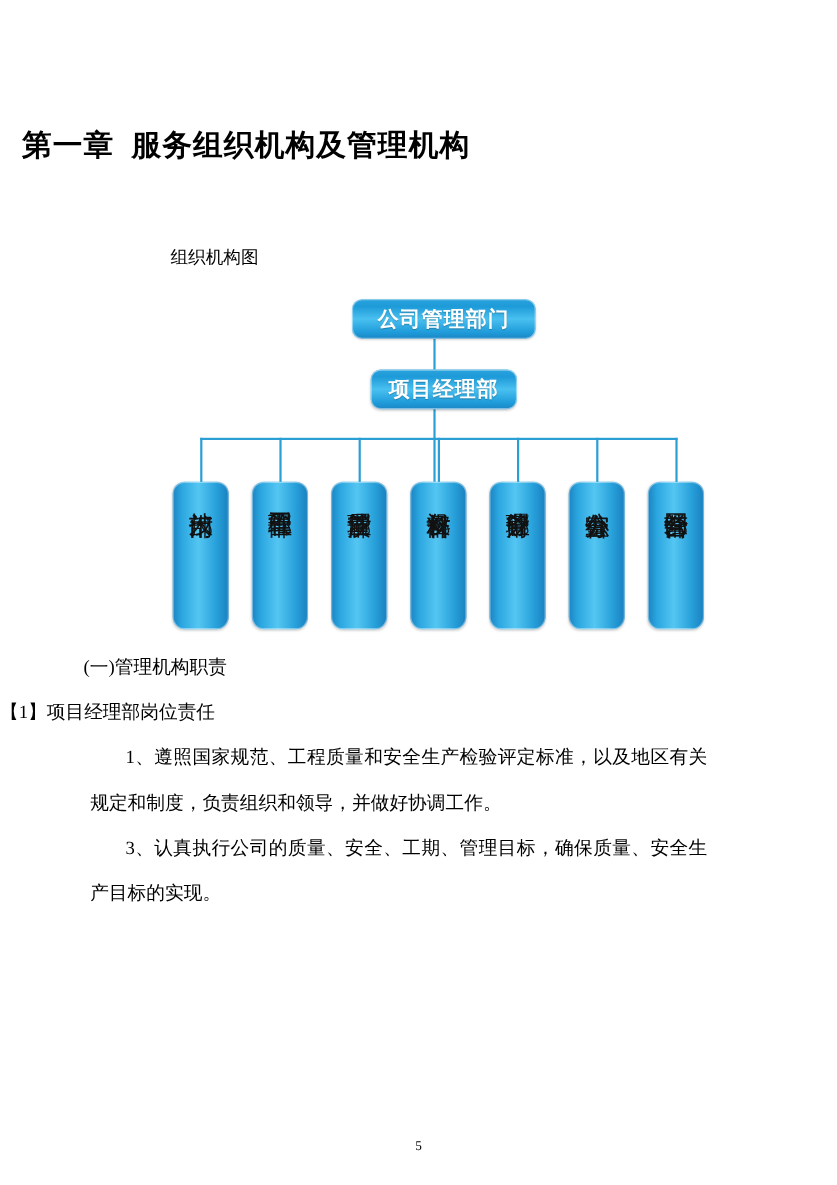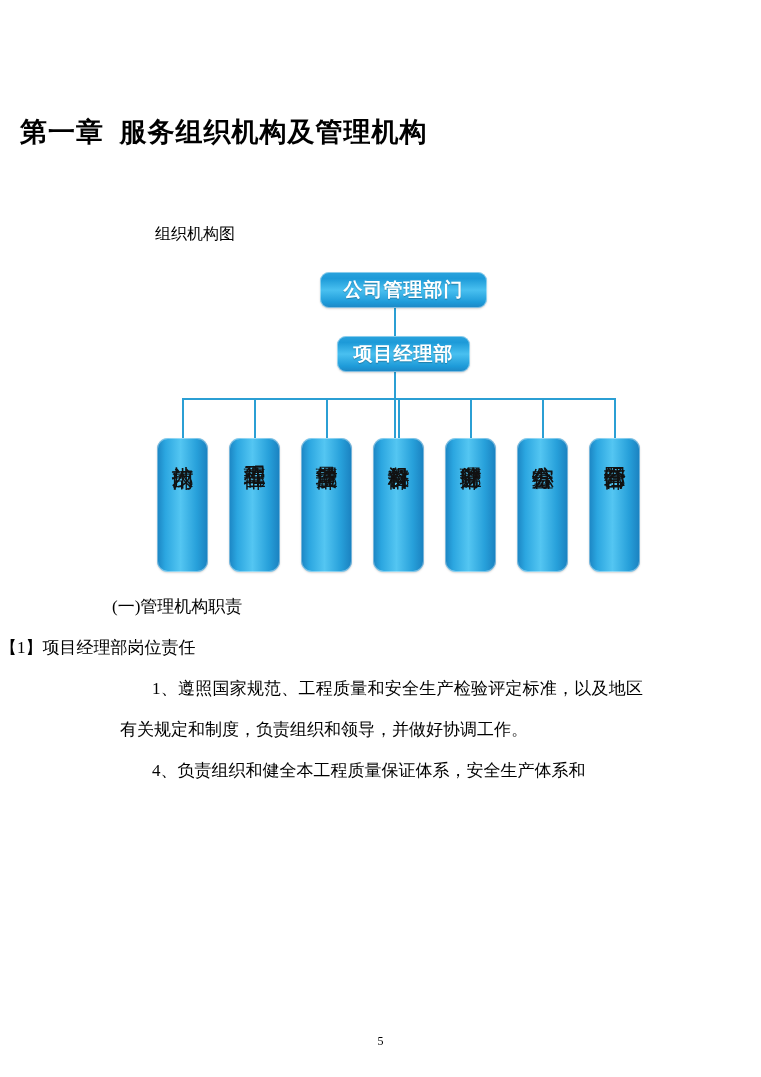--- a/index.html
+++ b/index.html
@@ -125,26 +125,26 @@
     width: 761px;
   }
   .para {
     font-family: "Liberation Serif", "DejaVu Serif", serif;
     font-size: 17px;
     line-height: 41px;
     color: #000000;
     margin: 0;
   }
   .para-sub {
-    padding-left: 112px;
+    padding-left: 76px;
   }
   .para-head {
   }
   .para-num {
-    padding-left: 120px;
+    padding-left: 82px;
     padding-right: 118px;
     text-indent: 32px;
     text-align: justify;
     text-justify: inter-character;
   }
 
   
   .page-number {
     position: absolute;
     left: 0;
@@ -204,18 +204,18 @@
     <div class="node node-leaf" style="left:439px;">
       <span class="leaf-text">经营合同部</span>
     </div>
 
   </div>
 
   <div class="body-block">
     <p class="para para-sub">(一)管理机构职责</p>
     <p class="para para-head">【1】项目经理部岗位责任</p>
     <p class="para para-num">1、遵照国家规范、工程质量和安全生产检验评定标准，以及地区有关规定和制度，负责组织和领导，并做好协调工作。</p>
-    <p class="para para-num">4、负责组织和健全本工程质量保证体系，安全生产体系和</p>
+    <p class="para para-num">3、认真执行公司的质量、安全、工期、管理目标，确保质量、安全生产目标的实现。</p>
   </div>
 
   <div class="page-number">5</div>
 
 </div>
 
 </body></html>

